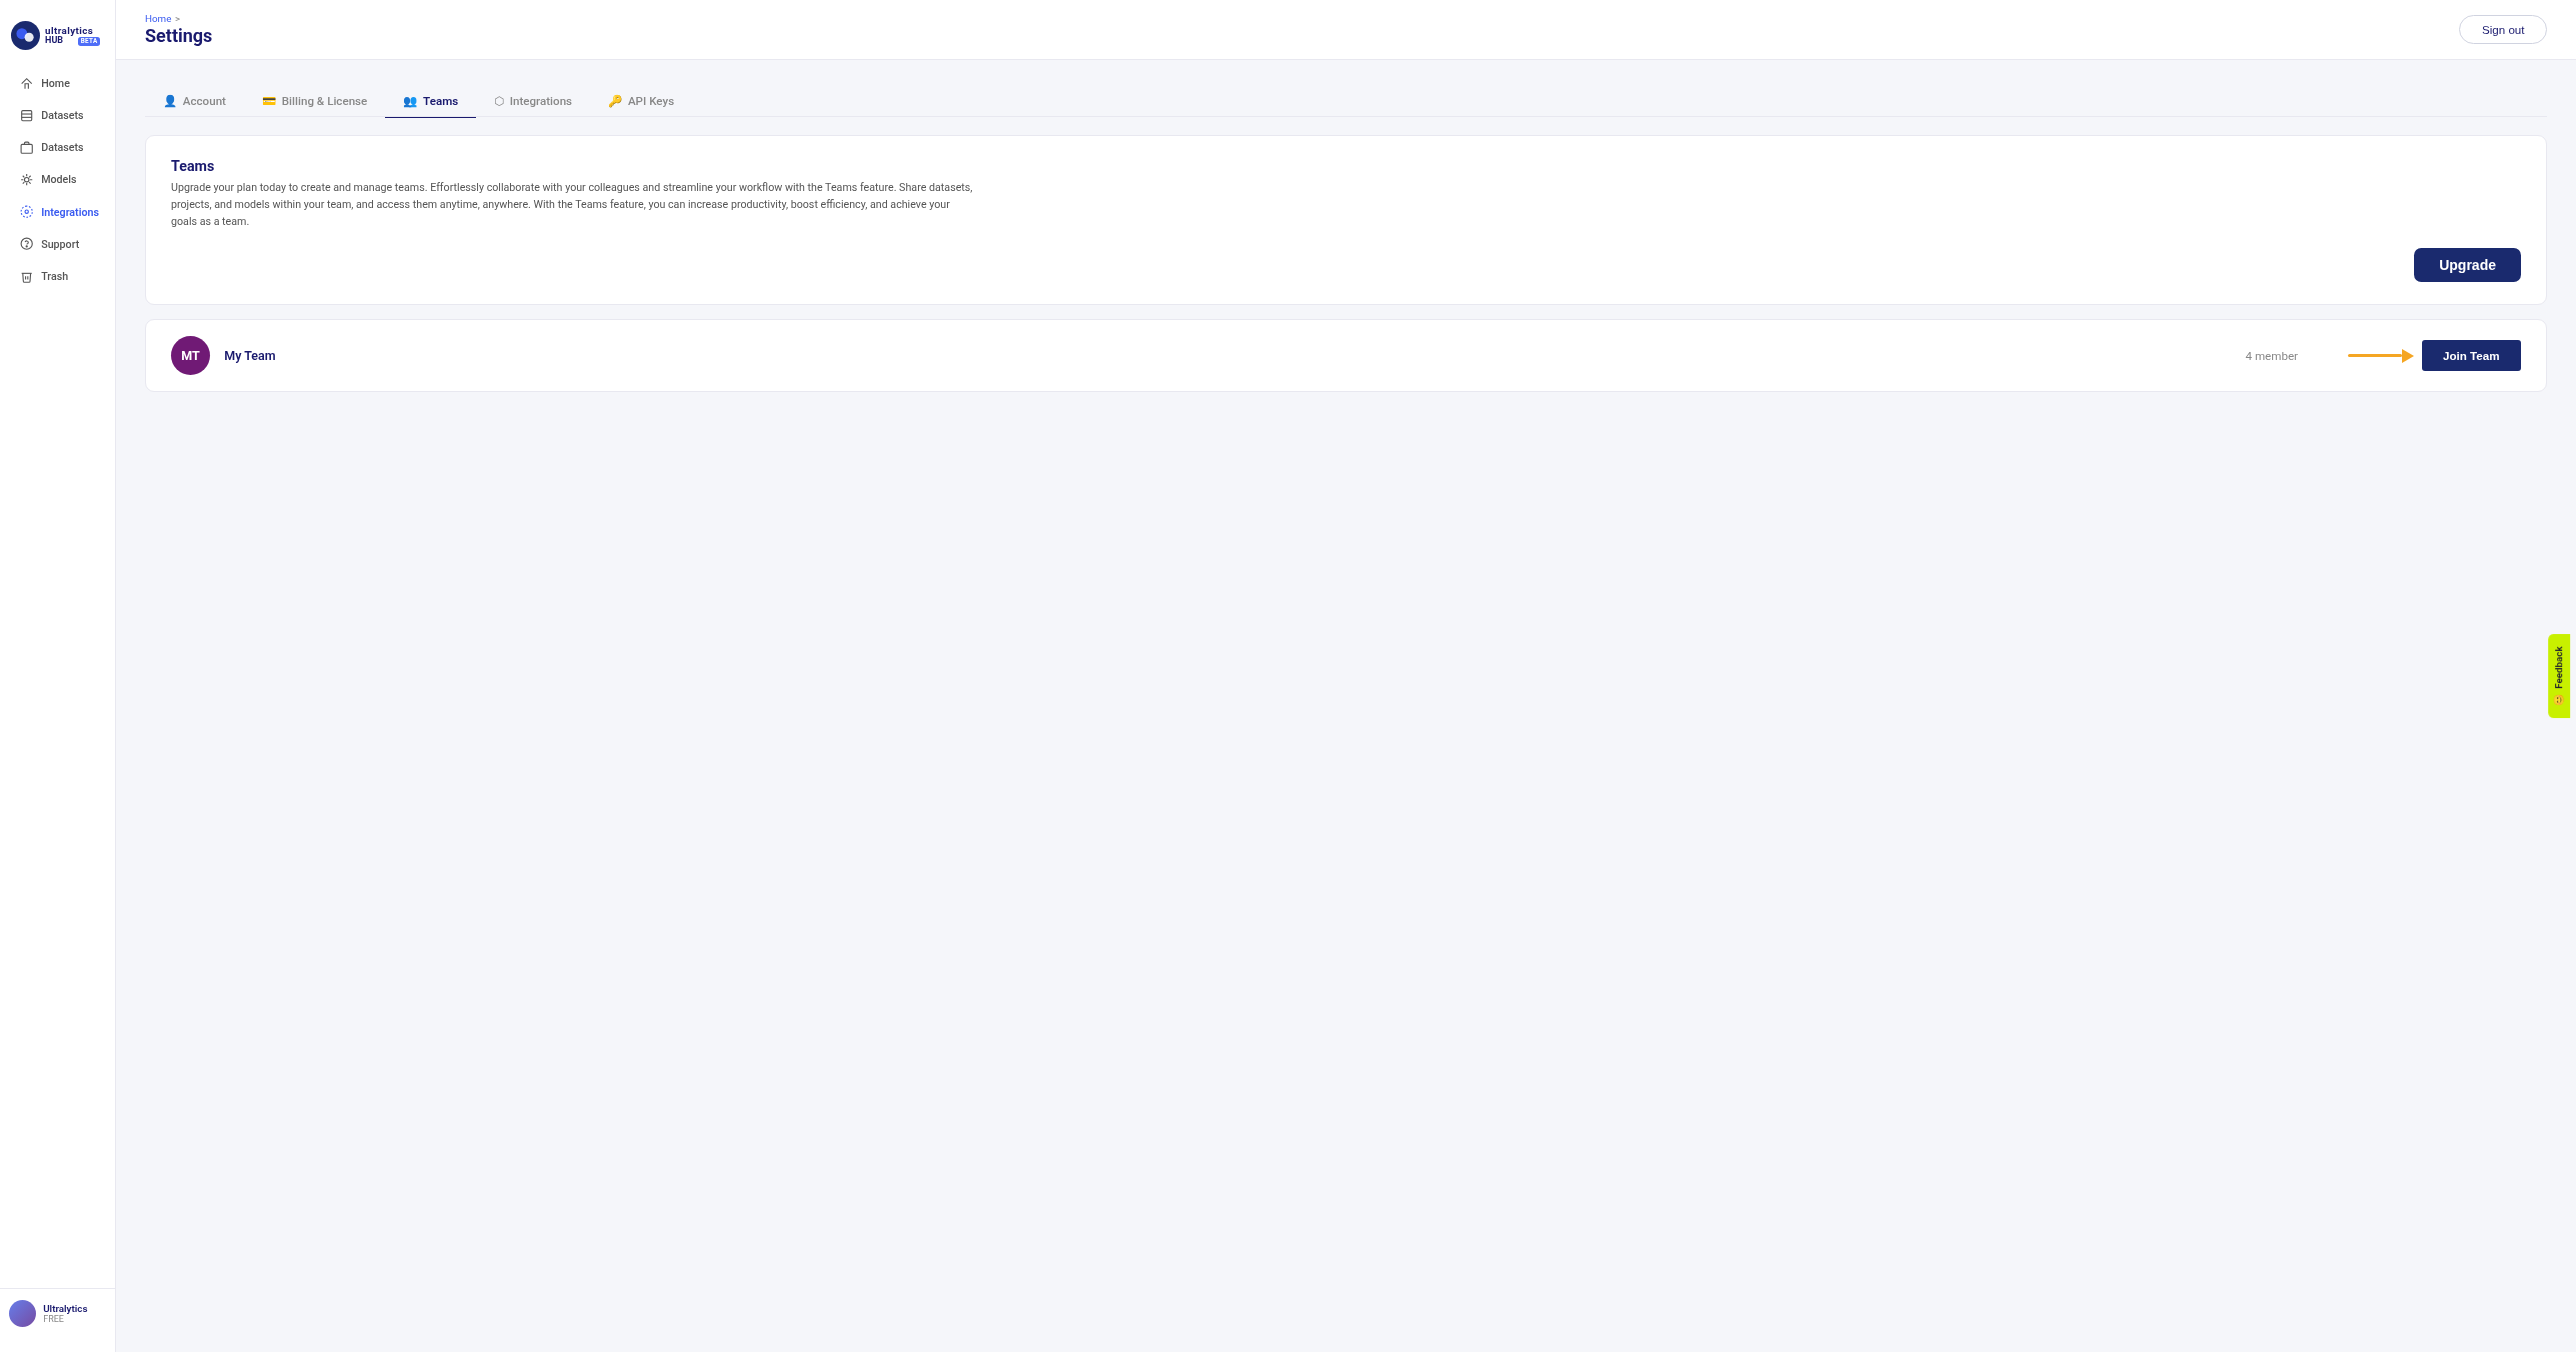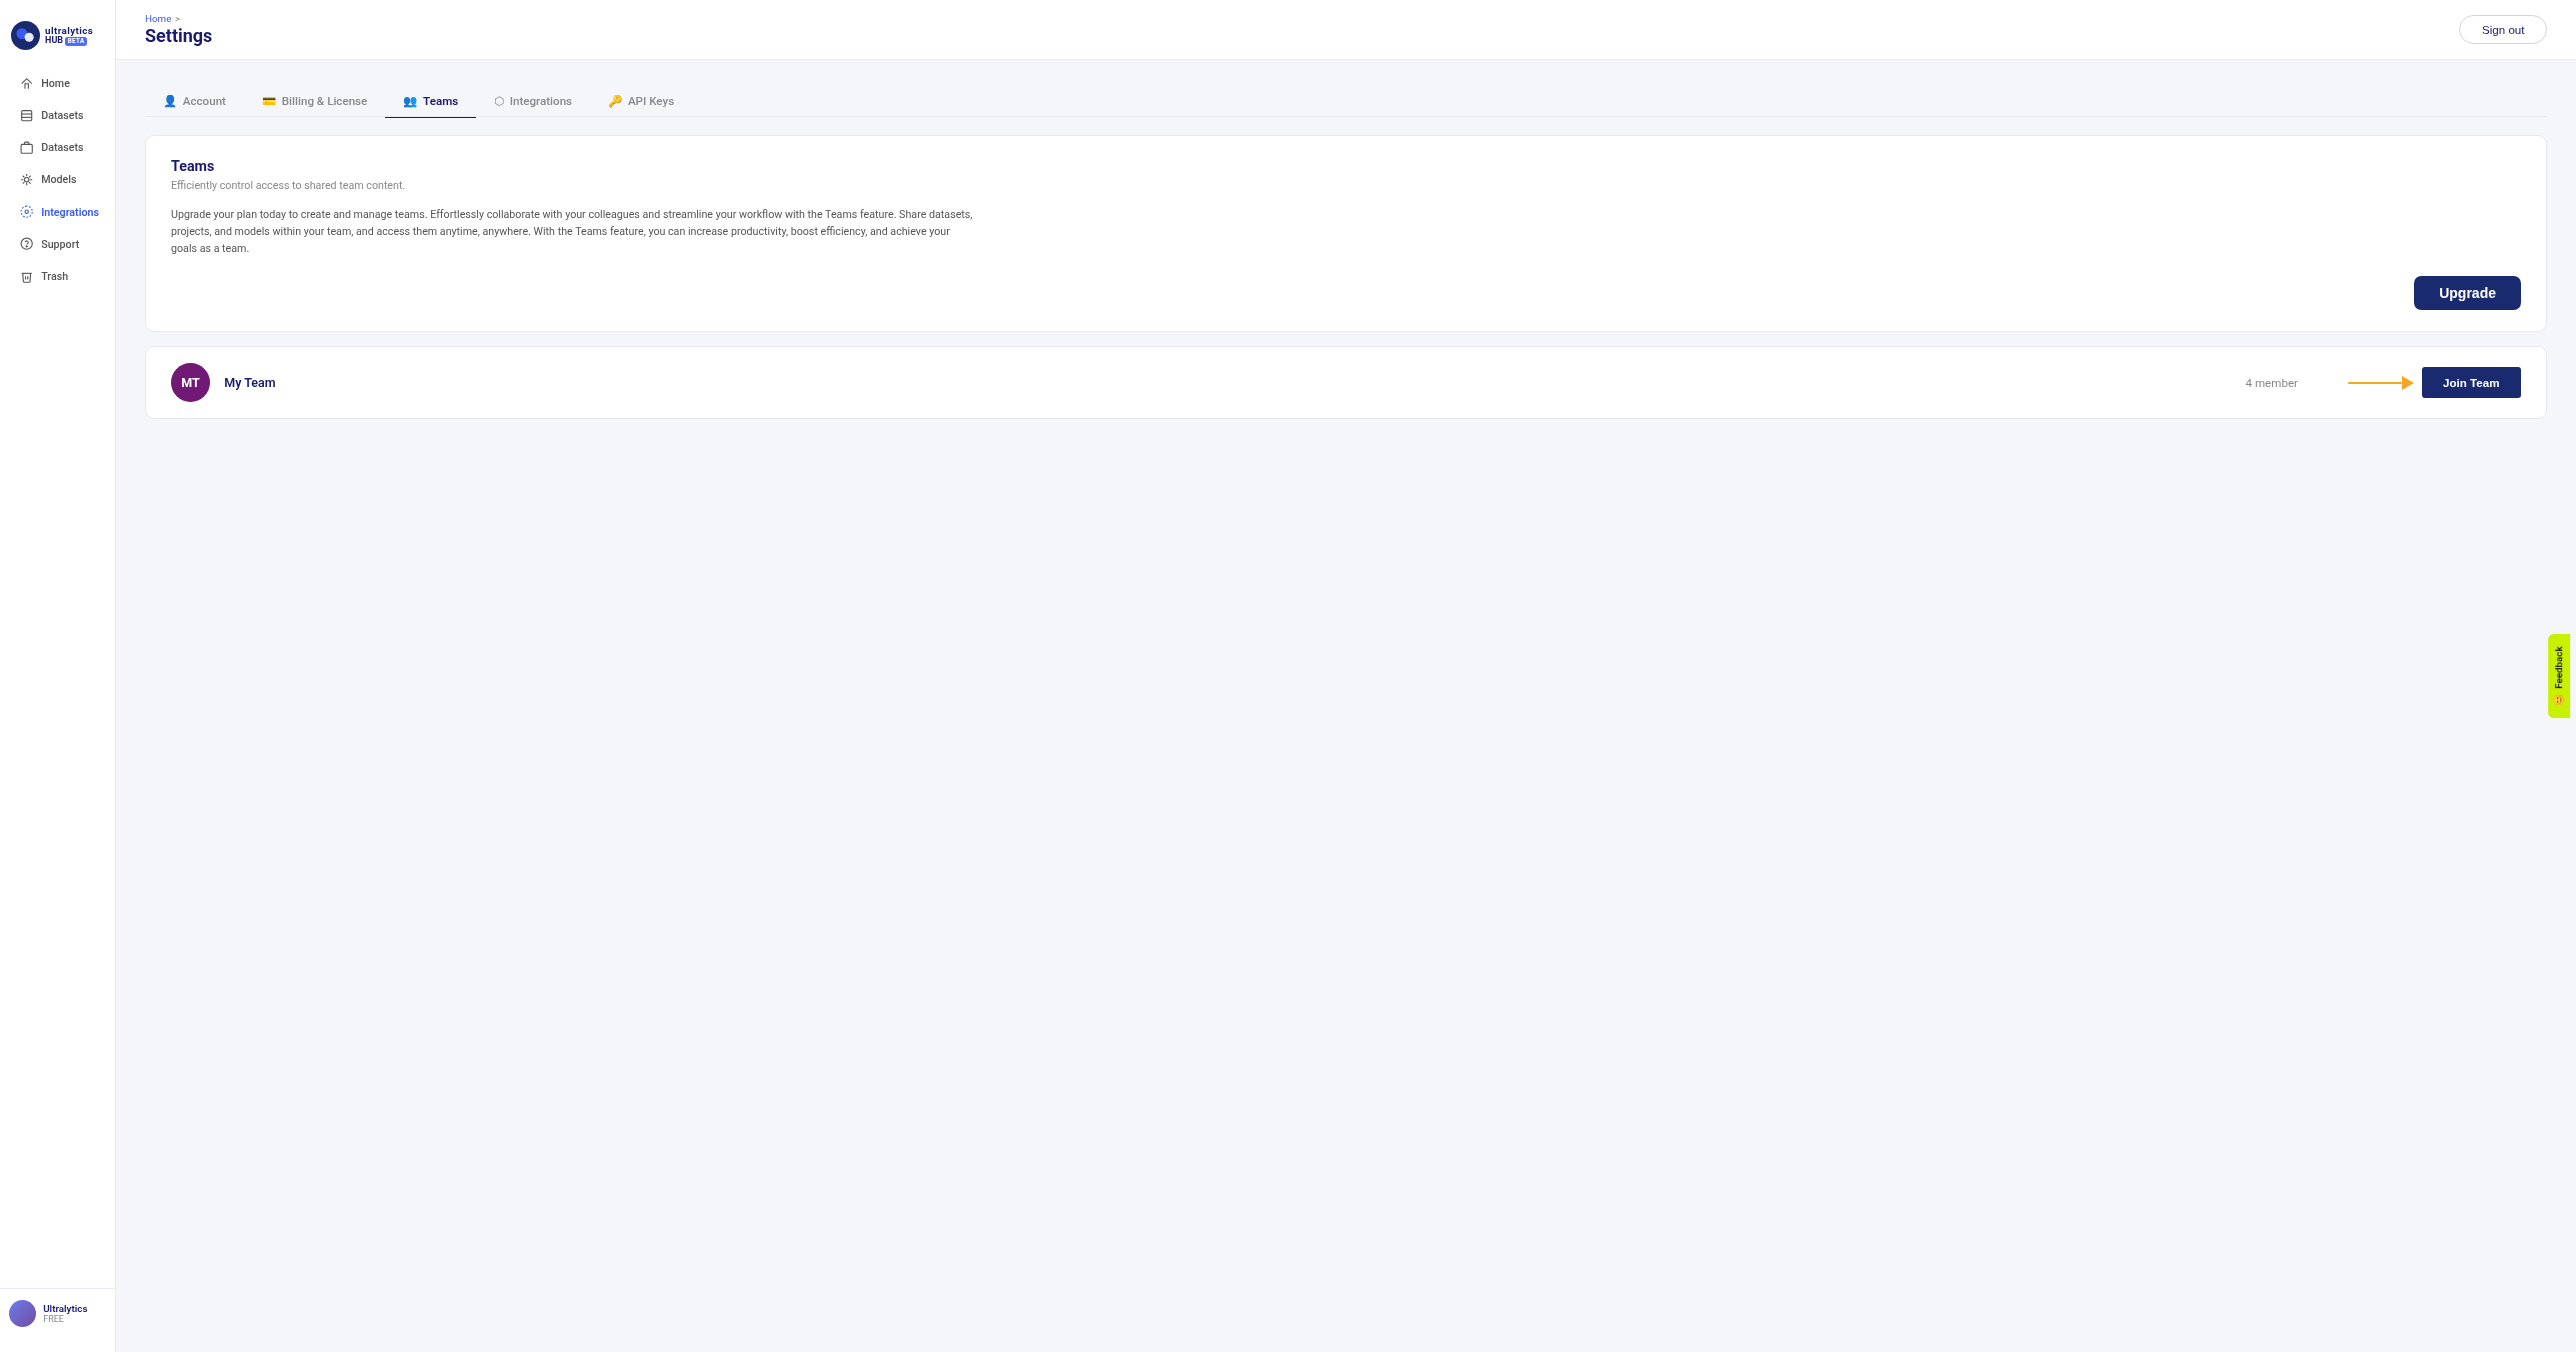--- a/index.html
+++ b/index.html
@@ -48,21 +48,21 @@
       font-weight: 700;
       color: #1a1a6e;
       letter-spacing: 0.4px;
     }
     .logo-hub {
       font-size: 9px;
       font-weight: 700;
       color: #1a1a6e;
       display: flex;
       align-items: center;
-      gap: 2px;
+      gap: 15px;
     }
     .beta-badge {
       background: #4f6ef7;
       color: #fff;
       font-size: 6.3px;
       font-weight: 700;
       padding: 0.9px 2.7px;
       border-radius: 2.7px;
       letter-spacing: 0.3px;
     }
@@ -456,21 +456,20 @@
         <span>Integrations</span>
       </div>
       <div class="tab">
         <span class="tab-icon">🔑</span>
         <span>API Keys</span>
       </div>
     </div>
 
     <div class="card">
       <div class="teams-info-title">Teams</div>
-      <div class="teams-info-subtitle">Efficiently control access to shared team content.</div>
       <div class="teams-info-body">Upgrade your plan today to create and manage teams. Effortlessly collaborate with your colleagues and streamline your workflow with the Teams feature. Share datasets, projects, and models within your team, and access them anytime, anywhere. With the Teams feature, you can increase productivity, boost efficiency, and achieve your goals as a team.</div>
       <div class="upgrade-btn-row">
         <button class="upgrade-btn">Upgrade</button>
       </div>
     </div>
 
     <div class="team-row-card">
       <div class="team-avatar">MT</div>
       <div class="team-name">My Team</div>
       <div class="team-members">4 member</div>

